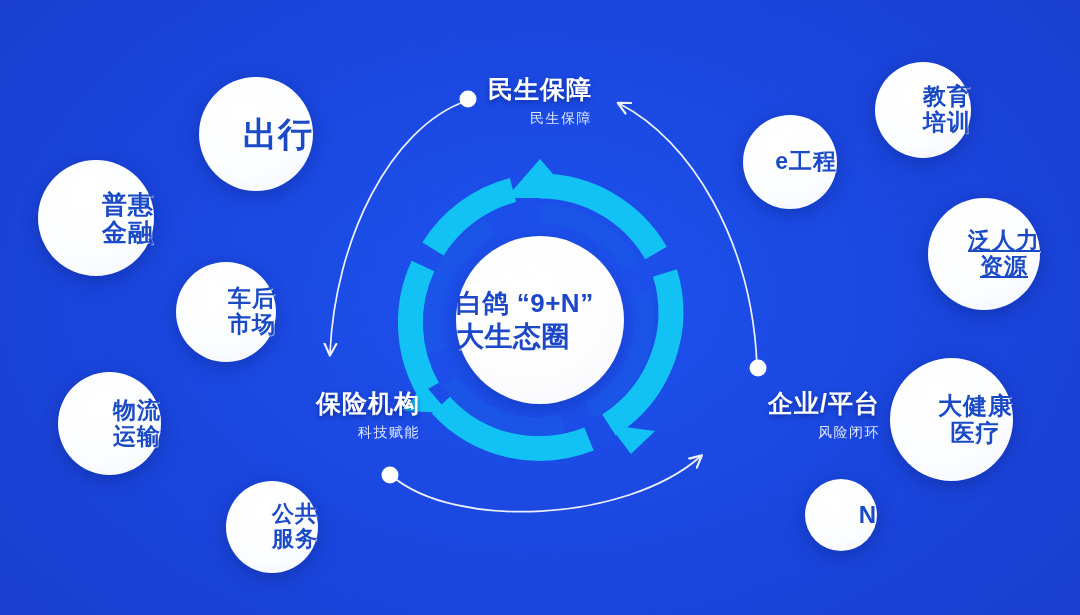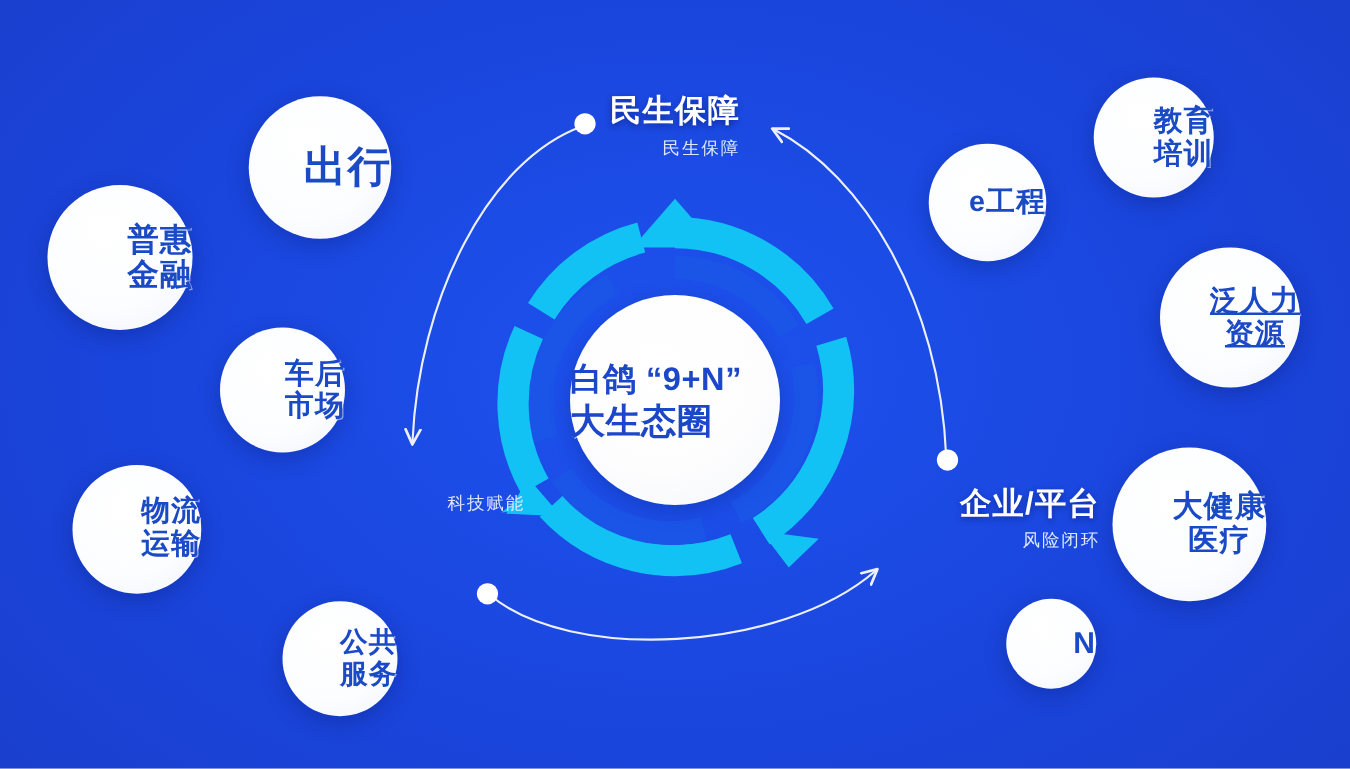--- a/index.html
+++ b/index.html
@@ -118,40 +118,41 @@
   <div id="core">
     <div class="core-l1">白鸽 “9+N”</div>
     <div class="core-l2">大生态圈</div>
   </div>
 
   <div class="node" id="node-top">
     <div class="ttl">民生保障</div>
     <div class="sub">民生保障</div>
   </div>
   <div class="node" id="node-left">
+    <div class="ttl">保险机构</div>
     <div class="sub">科技赋能</div>
   </div>
   <div class="node" id="node-right">
     <div class="ttl">企业/平台</div>
     <div class="sub">风险闭环</div>
   </div>
 
   <div id="bubbles">
-      <div class="bub" style="left: 38px; top: 148px; width: 116px; height: 116px;">
+      <div class="bub" style="left: 38px; top: 160px; width: 116px; height: 116px;">
         <span class="lbl" style="font-size: 25px;">普惠
 金融</span>
       </div>
       <div class="bub" style="left: 199px; top: 77px; width: 114px; height: 114px;">
         <span class="lbl" style="font-size: 34px;">出行</span>
       </div>
       <div class="bub" style="left: 176px; top: 262px; width: 100px; height: 100px;">
         <span class="lbl" style="font-size: 23px;">车后
 市场</span>
       </div>
-      <div class="bub" style="left: 58px; top: 372px; width: 103px; height: 103px; font-family: Liberation Mono, monospace;">
+      <div class="bub" style="left: 58px; top: 372px; width: 103px; height: 103px;">
         <span class="lbl" style="font-size: 23px;">物流
 运输</span>
       </div>
       <div class="bub" style="left: 226px; top: 481px; width: 92px; height: 92px; font-family: Liberation Serif, serif;">
         <span class="lbl" style="font-size: 22px;">公共
 服务</span>
       </div>
       <div class="bub" style="left: 743px; top: 115px; width: 94px; height: 94px;">
         <span class="lbl" style="font-size: 23px;">e工程</span>
       </div>

